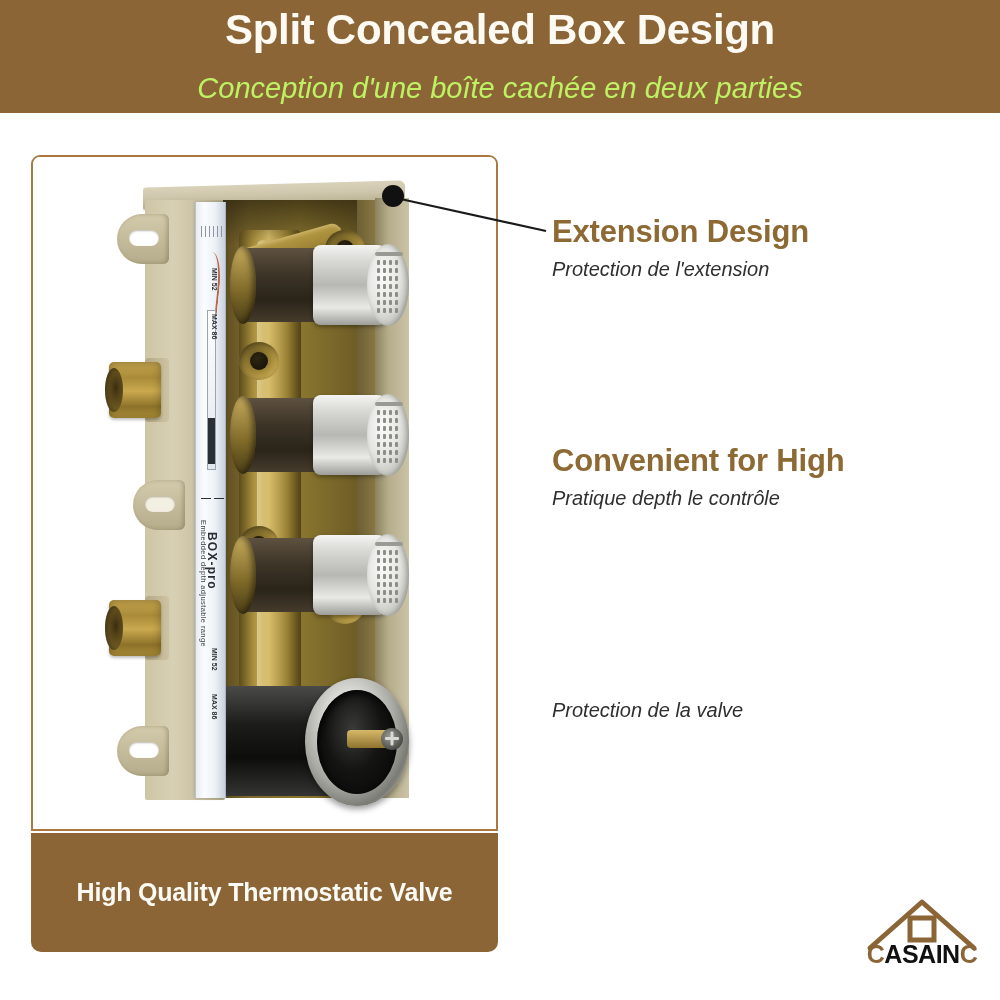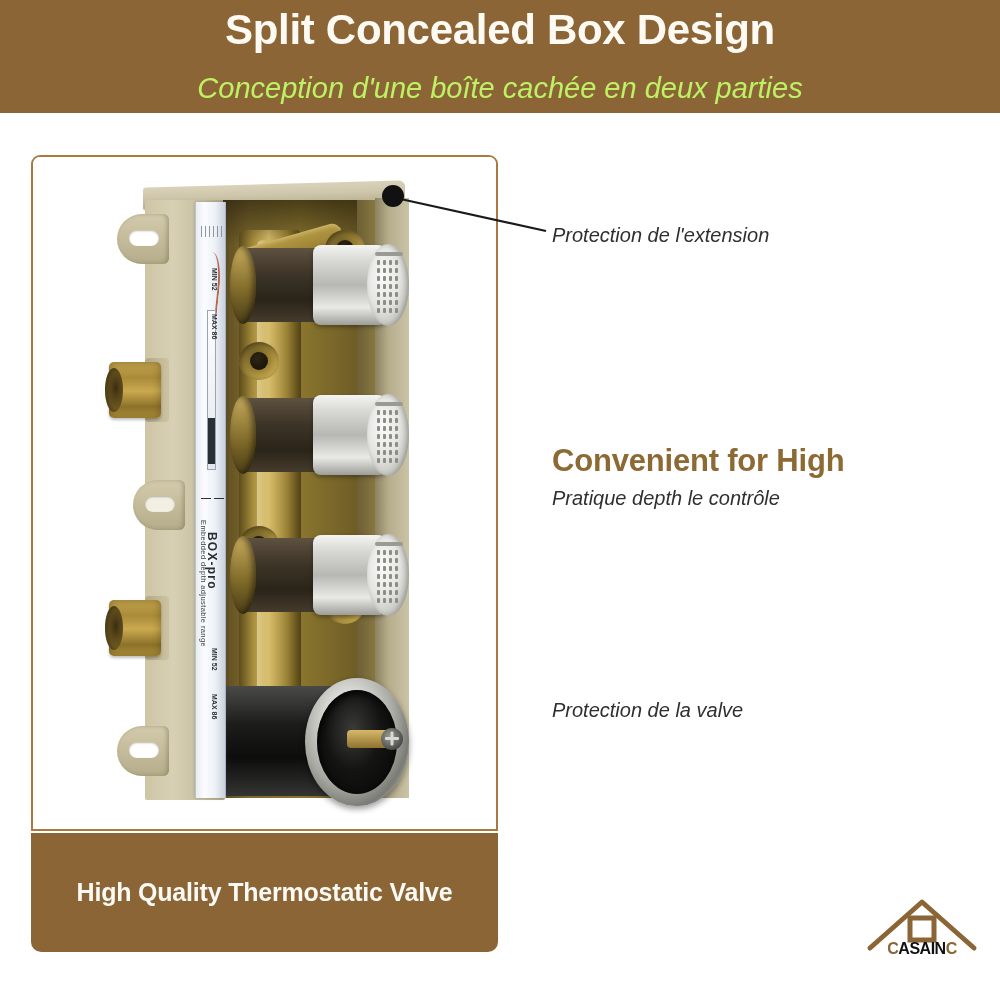--- a/index.html
+++ b/index.html
@@ -284,21 +284,21 @@
     margin-top:8px; line-height:1.2;
   }
   .f0 { top: 60px; }
   .f1 { top: 289px; }
   .f2 { top: 535px; }
 
   
   .logo { position:absolute; left:866px; top:896px; width:112px; height:74px; }
   .logo-text {
     position:absolute; left:0; top:44px; width:112px; text-align:center;
-    font-size:16px; font-weight:bold; letter-spacing:-0.5px; color:#111111;
+    font-size:25px; font-weight:bold; letter-spacing:-0.5px; color:#111111;
     font-family:"Liberation Sans", sans-serif;
   }
   .logo-text .c-brown { color:#8b6536; }
 </style>
 </head>
 <body>
 
 <div id="page">
 
   <div class="header">
@@ -517,20 +517,21 @@
     <circle cx="393" cy="196" r="11" fill="#111111"></circle>
   </svg>
 
   <div class="caption-bar">
     <div class="caption-title">High Quality Thermostatic Valve</div>
   </div>
 
   <div class="features">
 
     <div class="feature f0">
+      <div class="feature-title">Extension Design</div>
       <div class="feature-sub">Protection de l'extension</div>
     </div>
 
     <div class="feature f1">
       <div class="feature-title">Convenient for High</div>
       <div class="feature-sub">Pratique depth le contrôle</div>
     </div>
 
     <div class="feature f2">
       <div class="feature-sub">Protection de la valve</div>

